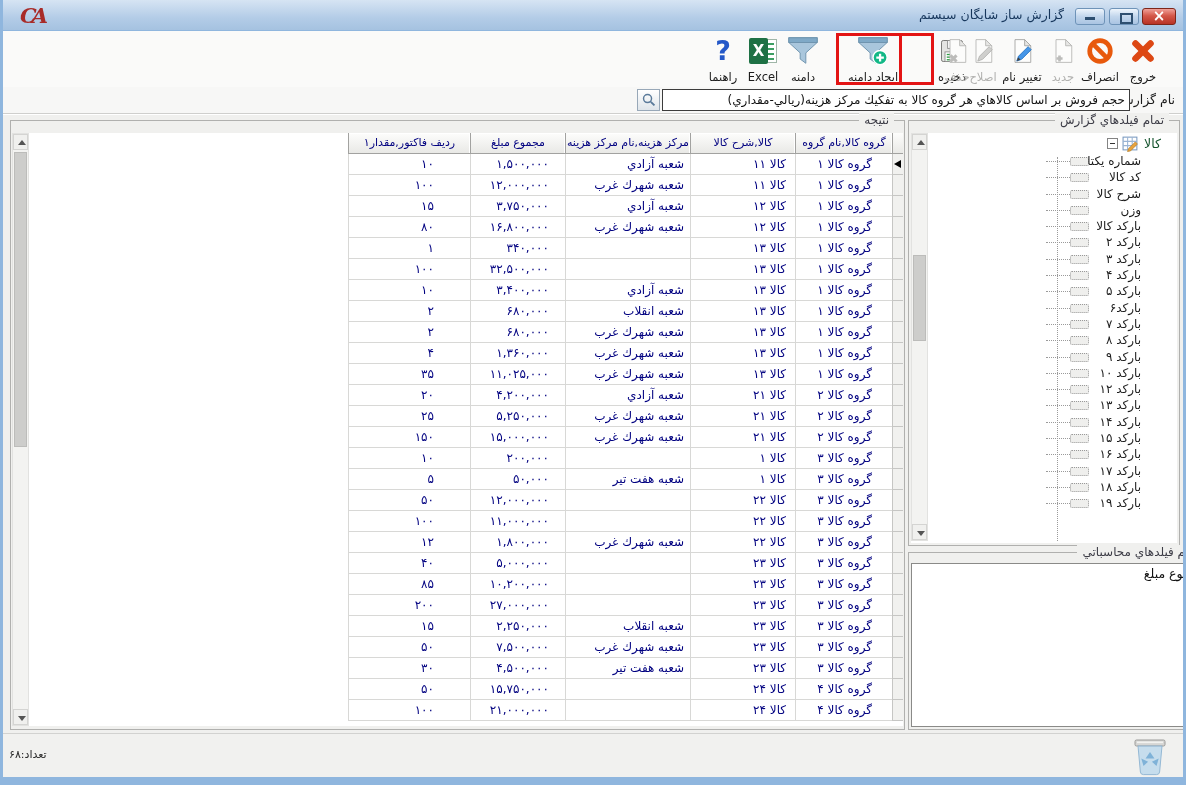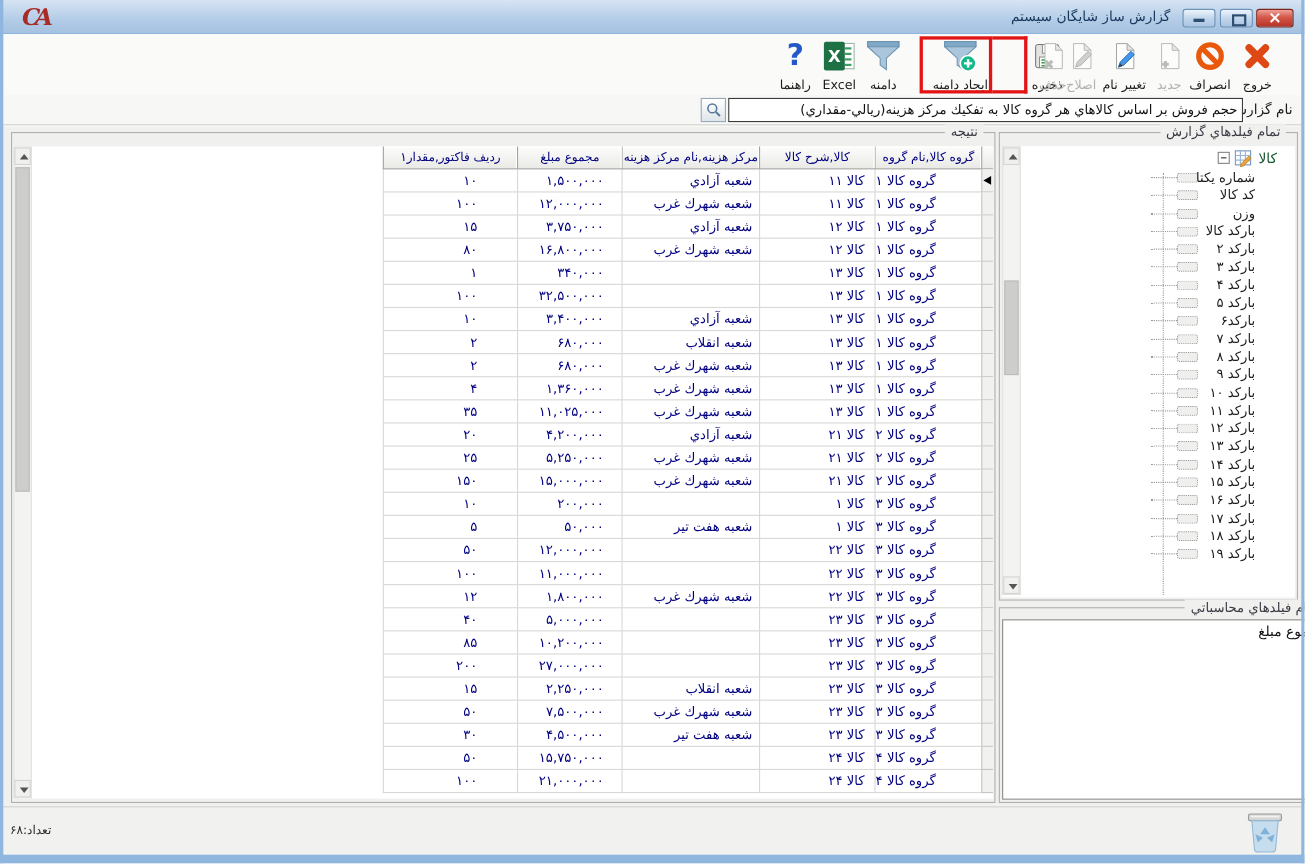--- a/index.html
+++ b/index.html
@@ -61,21 +61,21 @@
   .g-fields { left:908px; top:120px; width:272px; height:426px; }
   .g-calc   { left:908px; top:552px; width:307px; height:178px; }
 
   
   .gridwrap { position:absolute; left:1px; right:1px; top:12px; bottom:3px; background:#fff; overflow:hidden; }
   .gtable { position:absolute; right:0; top:0; width:555px; }
   .grow { display:flex; direction:rtl; height:21px; }
   .c { height:21px; border-left:1px solid #d8d8d6; border-bottom:1px solid #d8d8d6; overflow:hidden;
        font-size:12px; color:#000080; line-height:20px; direction:rtl; white-space:nowrap; }
   .rh { width:11px; background:#f1f1ef; border-left:1px solid #c6c6c4; border-bottom:1px solid #c6c6c4; position:relative; }
-  .c1 { width:97px;  text-align:left; padding-right:20px; }
+  .c1 { width:97px;  text-align:right; padding-right:20px; }
   .c2 { width:105px; text-align:right; padding-right:9px; }
   .c3 { width:125px; text-align:right; padding-right:6px; }
   .c4 { width:95px;  text-align:right; padding-right:16px; }
   .c5 { width:122px; text-align:right; padding-right:36px; }
   .hc { background:linear-gradient(#fdfdfc,#e9e9e6); border-left:1px solid #a2a2a0; border-bottom:1px solid #a2a2a0;
         box-shadow:inset 0 1px 0 #fff, inset -1px 0 0 #fff; color:#000080; font-size:11px;
         text-align:center !important; padding:0 1px !important; }
   .hh { background:linear-gradient(#fdfdfc,#e9e9e6); border-left:1px solid #a2a2a0; border-bottom:1px solid #a2a2a0; }
   .gbody div.grow:first-of-type .rh::before { content:""; position:absolute; left:1px; top:6px; width:0; height:0;
     border-top:4px solid transparent; border-bottom:4px solid transparent; border-right:7px solid #000; }
@@ -566,20 +566,25 @@
           <span class="t-check"></span>
           <span class="t-label">شماره یکتا</span>
         </div>
 
         <div class="t-row">
           <span class="t-stub"></span>
           <span class="t-check"></span>
           <span class="t-label">کد کالا</span>
         </div>
 
+        <div class="t-row">
+          <span class="t-stub"></span>
+          <span class="t-check"></span>
+          <span class="t-label">شرح کالا</span>
+        </div>
 
         <div class="t-row">
           <span class="t-stub"></span>
           <span class="t-check"></span>
           <span class="t-label">وزن</span>
         </div>
 
 
         <div class="t-row">
           <span class="t-stub"></span>
@@ -634,25 +639,20 @@
           <span class="t-check"></span>
           <span class="t-label">بارکد ۹</span>
         </div>
 
         <div class="t-row">
           <span class="t-stub"></span>
           <span class="t-check"></span>
           <span class="t-label">بارکد ۱۰</span>
         </div>
 
-        <div class="t-row">
-          <span class="t-stub"></span>
-          <span class="t-check"></span>
-          <span class="t-label">بارکد ۱۱</span>
-        </div>
 
         <div class="t-row">
           <span class="t-stub"></span>
           <span class="t-check"></span>
           <span class="t-label">بارکد ۱۲</span>
         </div>
 
         <div class="t-row">
           <span class="t-stub"></span>
           <span class="t-check"></span>

